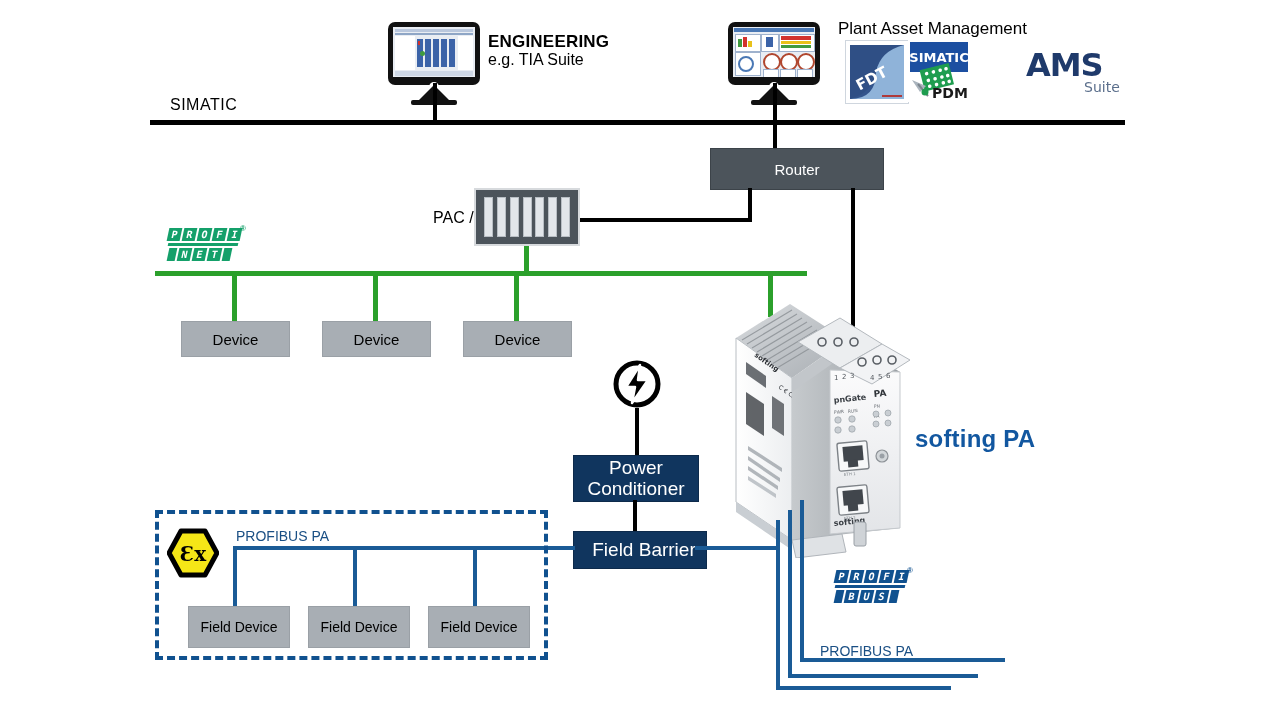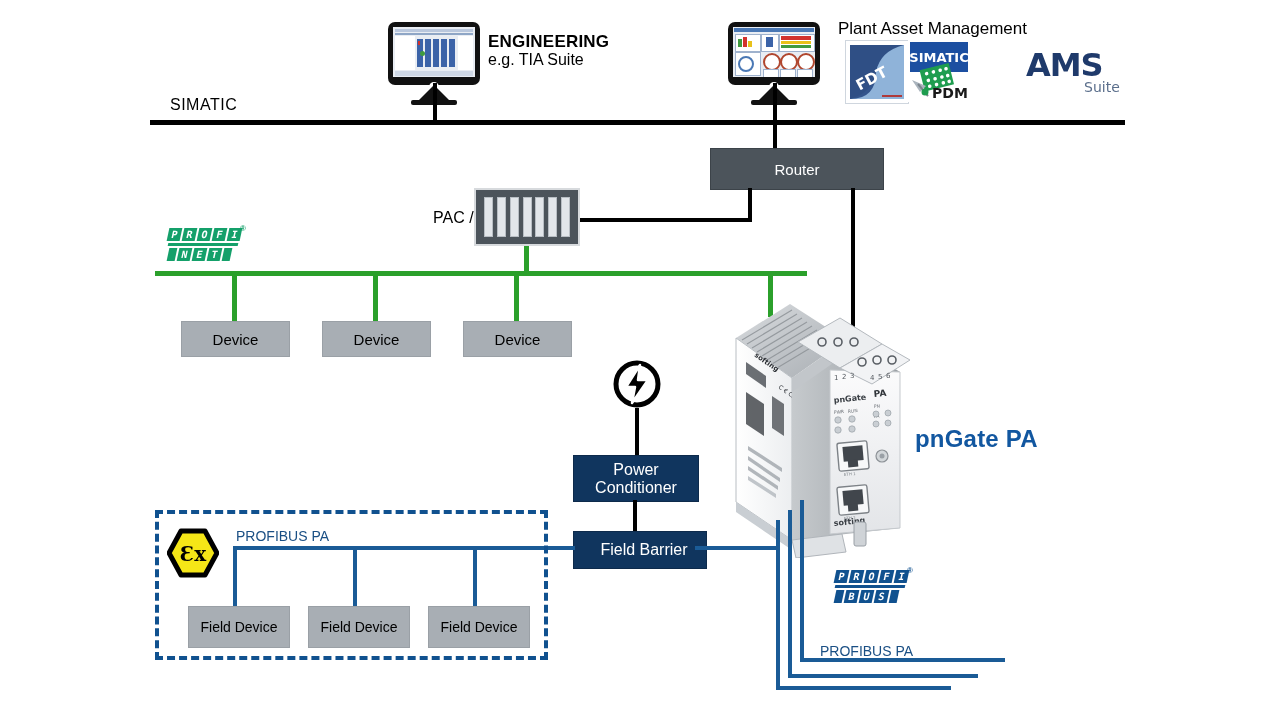--- a/index.html
+++ b/index.html
@@ -26,21 +26,21 @@
   .wire-g{position:absolute;background:#2ba02b;}
   .wire-b{position:absolute;background:#1a5b96;}
 
   
   .box-gray{position:absolute;background:#a8aeb4;border:1px solid #9aa0a6;
             display:flex;align-items:center;justify-content:center;
             color:#000;font-size:15px;}
   .box-gray.small{font-size:14px;}
   .box-navy{position:absolute;background:#10355e;border:1px solid #0d2a4b;
             display:flex;align-items:center;justify-content:center;
-            text-align:center;color:#fff;font-size:16px;line-height:1.08;}
+            text-align:center;color:#fff;font-size:19px;line-height:1.08;}
   .box-router{position:absolute;background:#4c545b;border:1px solid #3c4349;
             display:flex;align-items:center;justify-content:center;
             color:#fff;font-size:15px;}
 
   
   .rack{position:absolute;background:#4c545b;border:2px solid #d7dadd;
         display:flex;align-items:center;justify-content:space-evenly;
         padding:0 4px;box-sizing:border-box;}
   .rack .slot{width:7px;height:72%;background:#e2e6ea;border:1px solid #b8bec4;}
 
@@ -416,21 +416,21 @@
       <circle cx="160" cy="160" r="2.5" fill="#9aa0a6"></circle>
 
       <text x="112" y="230" font-family="DejaVu Sans, sans-serif" font-size="8" font-weight="700" fill="#3b4046" transform="rotate(-6 112 230)">softing</text>
 
       <polygon points="70,244 120,238 124,256 74,262" fill="#dfe2e5" stroke="#b0b5ba" stroke-width="1"></polygon>
       <rect x="132" y="226" width="12" height="24" rx="2" fill="#cfd3d7" stroke="#9aa0a6" stroke-width="1"></rect>
       <polygon points="14,206 70,244 70,254 14,216" fill="#c9ced3"></polygon>
     </svg>
   </div>
 
-  <div class="lbl pngate-title" style="left:915px;top:425px;">pnGate PA</div>
+  <div class="lbl pngate-title" style="left:915px;top:425px;">softing PA</div>
 
   <div class="profi" style="left:835px;top:570px;">
     <div class="rowA">
       <div class="cell" style="width:13px;height:13px;background:#10518f;font-size:10px;">P</div>
       <div class="cell" style="width:13px;height:13px;background:#10518f;font-size:10px;">R</div>
       <div class="cell" style="width:13px;height:13px;background:#10518f;font-size:10px;">O</div>
       <div class="cell" style="width:13px;height:13px;background:#10518f;font-size:10px;">F</div>
       <div class="cell" style="width:13px;height:13px;background:#10518f;font-size:10px;">I</div>
     </div>
     <div class="bar" style="width:70px;height:3px;background:#10518f;margin-top:2px;"></div>

